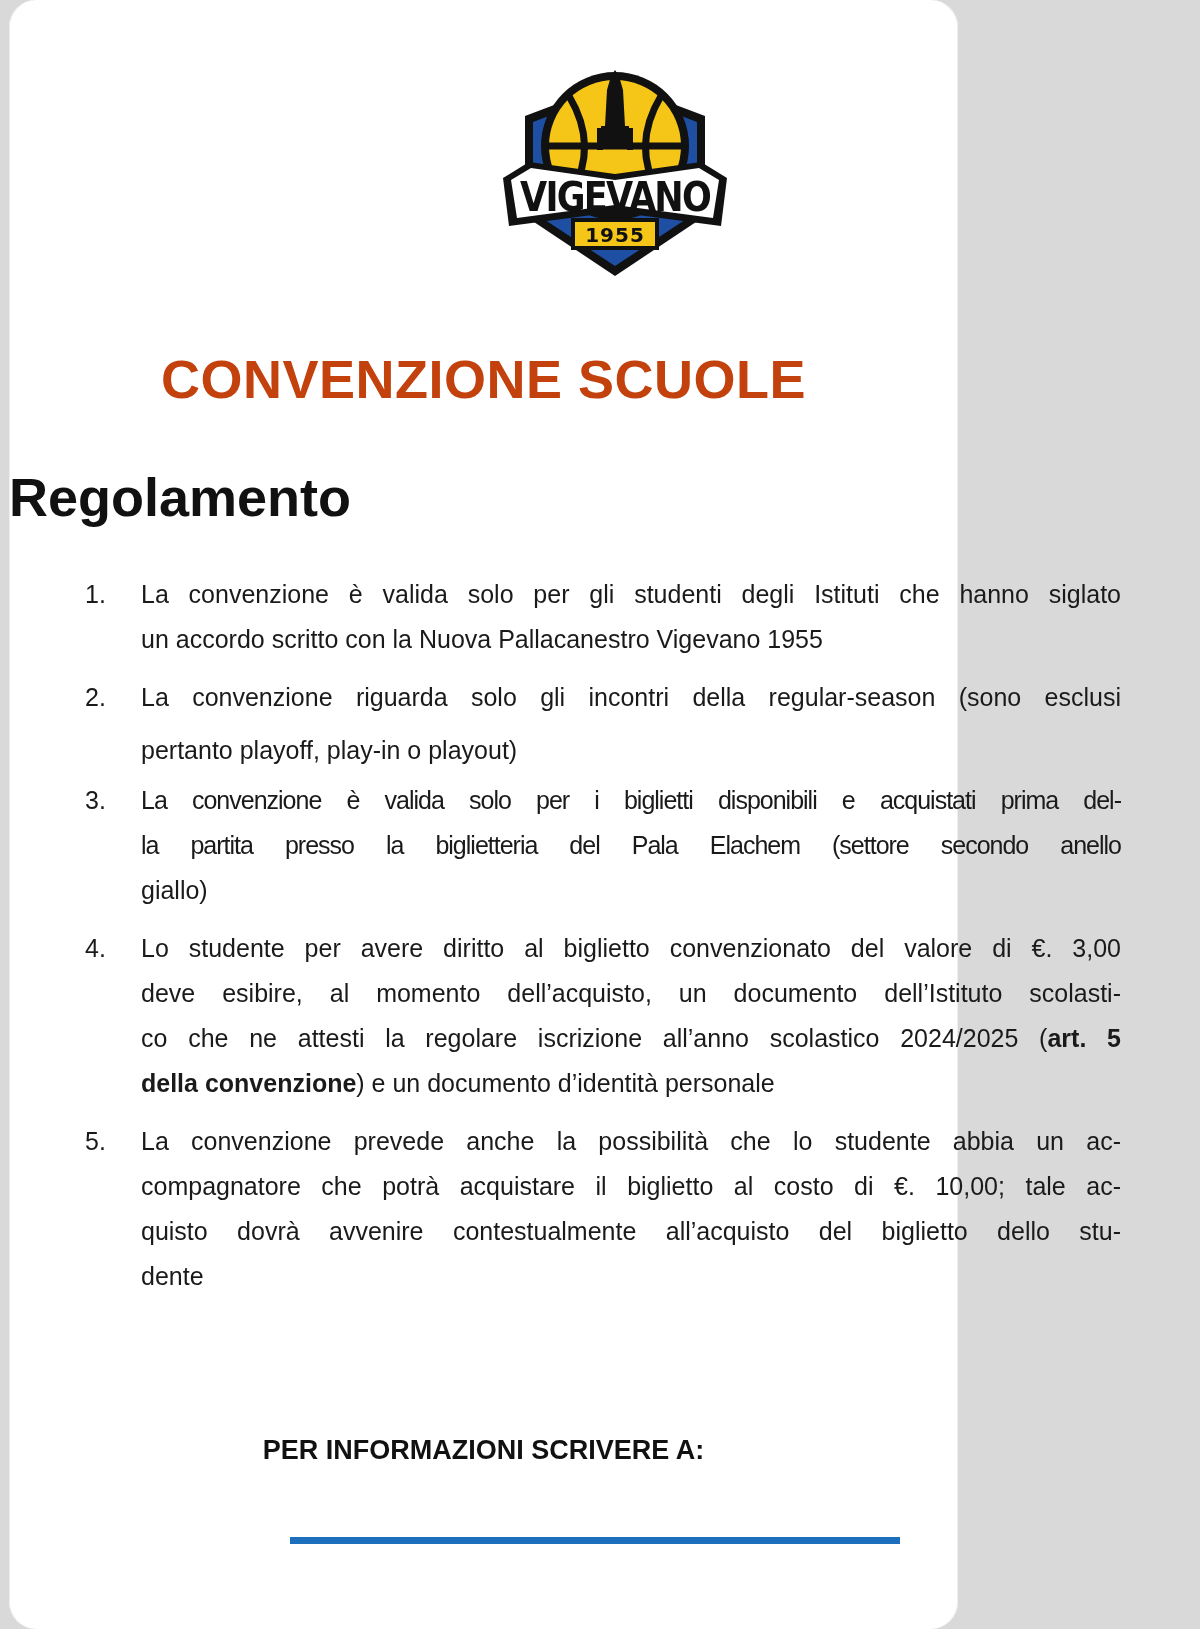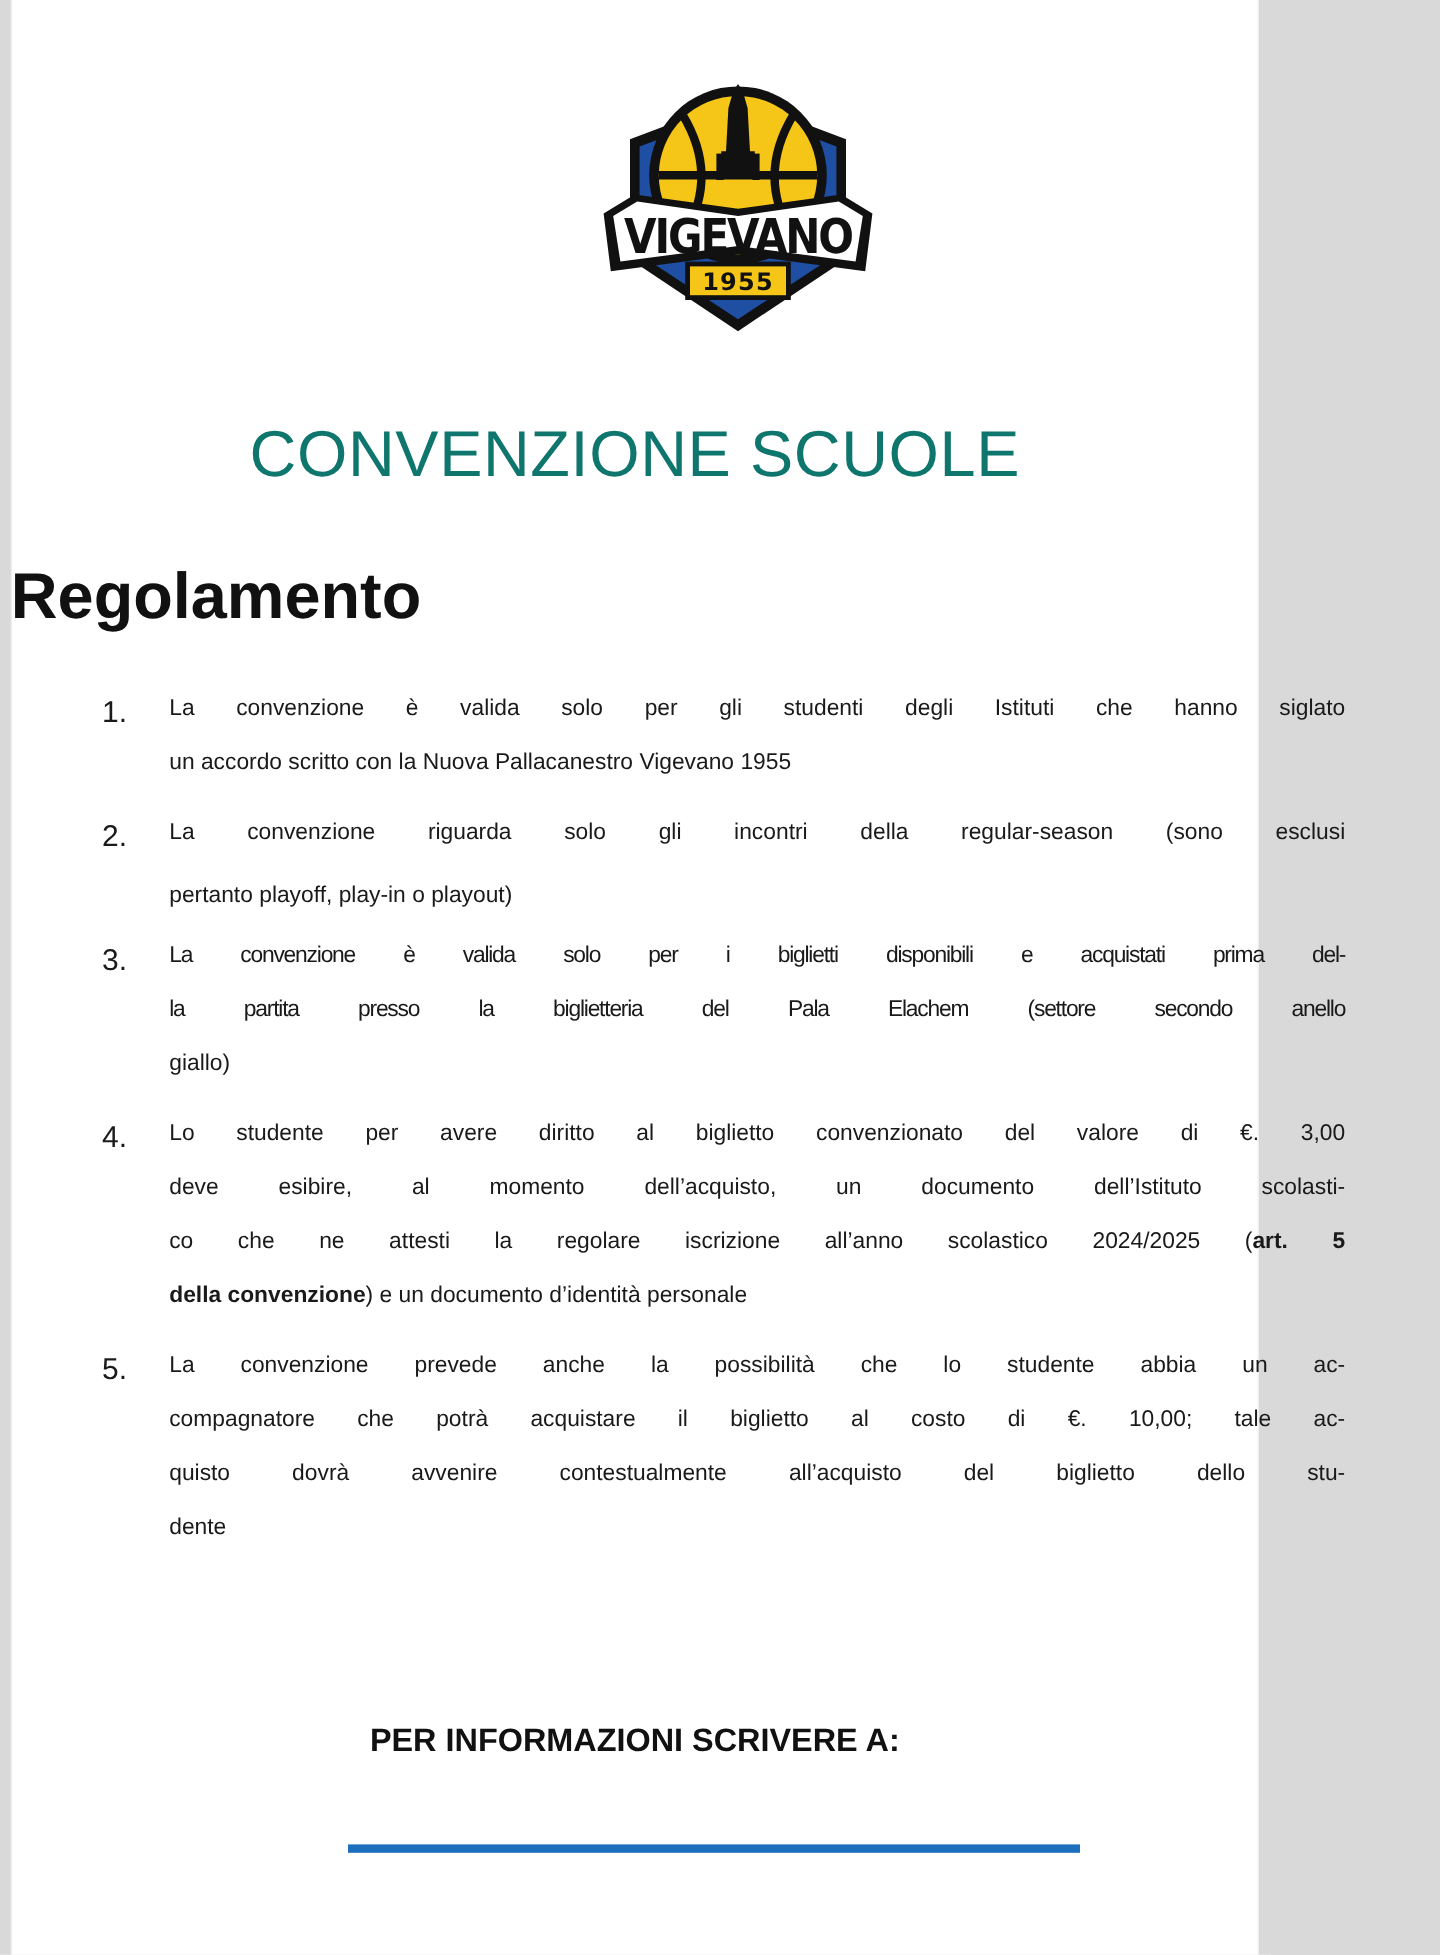--- a/index.html
+++ b/index.html
@@ -4,42 +4,43 @@
 <style>
   html, body { margin: 0; padding: 0; }
   body {
     width: 1200px; height: 1629px; overflow: hidden;
     background: #d9d9d9;
     font-family: "Liberation Sans", "DejaVu Sans", sans-serif;
     color: #1a1a1a;
     position: relative;
   }
   .page {
-    position: absolute; left: 9px; top: 0; width: 1040px; height: 1629px;
+    position: absolute; left: 9px; top: 0; width: 949px; height: 1629px;
     background: #ffffff;
     box-shadow: inset 1px 0 0 #eeeeee, inset -1px 0 0 #eeeeee;
+    border-radius: 27px;
   }
   .logo {
     position: absolute; left: 490px; top: 66px; width: 232px; height: 218px;
   }
   .title {
     position: absolute; left: 0; right: 0; top: 348px;
-    text-align: center; font-weight: normal; font-size: 54px; letter-spacing: 0.5px;
-    color: #0f766e;
+    text-align: center; font-weight: bold; font-size: 54px; letter-spacing: 0.5px;
+    color: #c2410c;
   }
   .subtitle {
     position: absolute; left: 0; right: 0; top: 466px;
     font-weight: bold; font-size: 54px; color: #111;
   }
   .rules { position: absolute; left: 0; top: 0; width: 100%; }
   .num {
     position: absolute; left: 76px; font-size: 25px; color: #1a1a1a;
   }
   .line {
-    position: absolute; left: 132px; width: 980px; font-size: 19px; color: #1a1a1a;
+    position: absolute; left: 132px; width: 980px; font-size: 25px; color: #1a1a1a;
     white-space: nowrap;
   }
   .justify { text-align: justify; text-align-last: justify; white-space: normal; }
   .condensed { letter-spacing: -1px; }
   .b { font-weight: bold; }
   .info-label {
     position: absolute; left: 0; right: 0; top: 1435px;
     text-align: center; font-weight: bold; font-size: 27px; color: #111;
   }
   .email {

